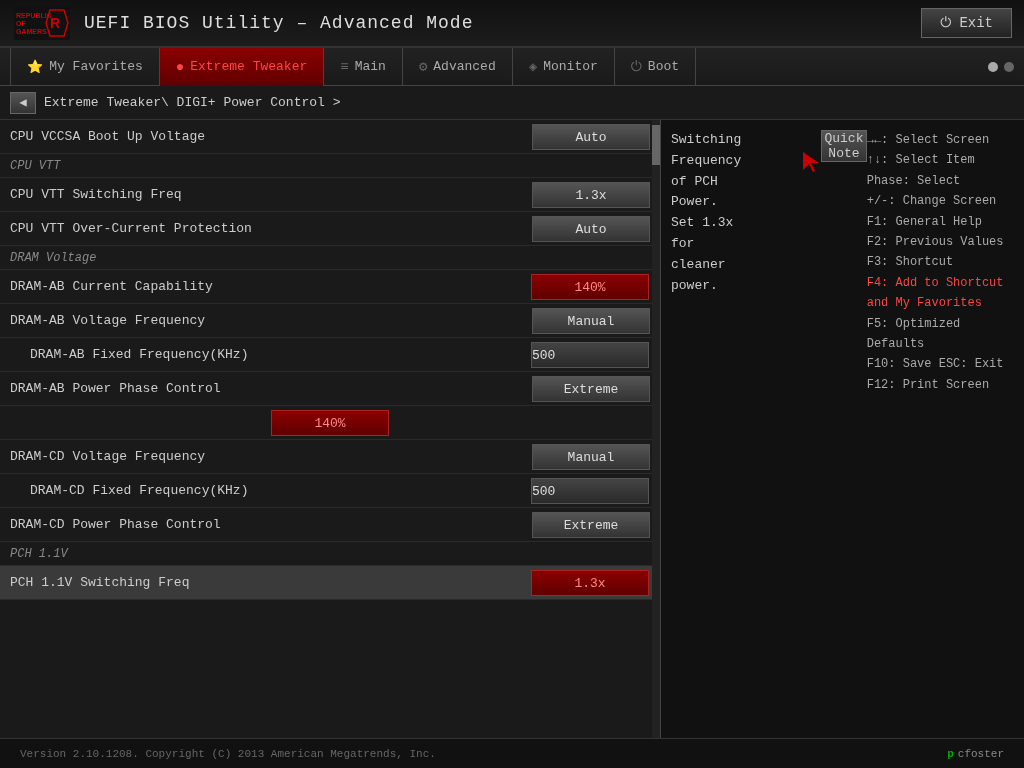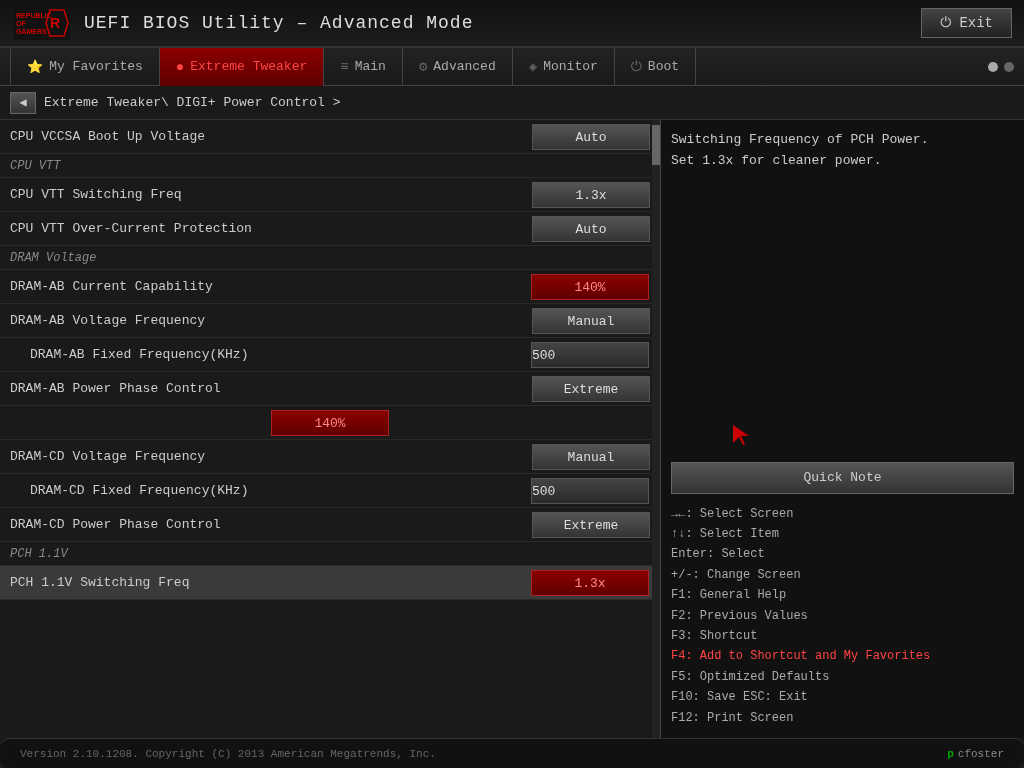--- a/index.html
+++ b/index.html
@@ -224,21 +224,21 @@
       position: absolute;
       top: 5px;
     }
 
     
     #right-panel {
       flex: 1;
       background: #111;
       border-left: 1px solid #444;
       display: flex;
-      flex-direction: column;
+      flex-direction: row;
       padding: 10px;
     }
     #info-text {
       font-size: 13px;
       color: #ccc;
       line-height: 1.6;
       flex: 1;
     }
     #cursor-indicator {
       color: #cc0000;
@@ -278,21 +278,20 @@
 
     
     #footer {
       height: 30px;
       background: #111;
       border-top: 1px solid #333;
       display: flex;
       align-items: center;
       justify-content: space-between;
       padding: 0 20px;
-      border-radius: 10px;
     }
     #footer-text {
       font-size: 11px;
       color: #666;
     }
     #footer-logo {
       font-size: 11px;
       color: #888;
       display: flex;
       align-items: center;
@@ -481,21 +480,21 @@
       </svg>
     </div>
 
     <div id="action-buttons">
       <button class="action-btn">Quick Note</button>
     </div>
 
     <div id="shortcuts">
       <div>→←: Select Screen</div>
       <div>↑↓: Select Item</div>
-      <div>Enter: Select</div>
+      <div>Phase: Select</div>
       <div>+/-: Change Screen</div>
       <div>F1: General Help</div>
       <div>F2: Previous Values</div>
       <div>F3: Shortcut</div>
       <div><span class="highlight">F4: Add to Shortcut and My Favorites</span></div>
       <div>F5: Optimized Defaults</div>
       <div>F10: Save  ESC: Exit</div>
       <div>F12: Print Screen</div>
     </div>
   </div>

